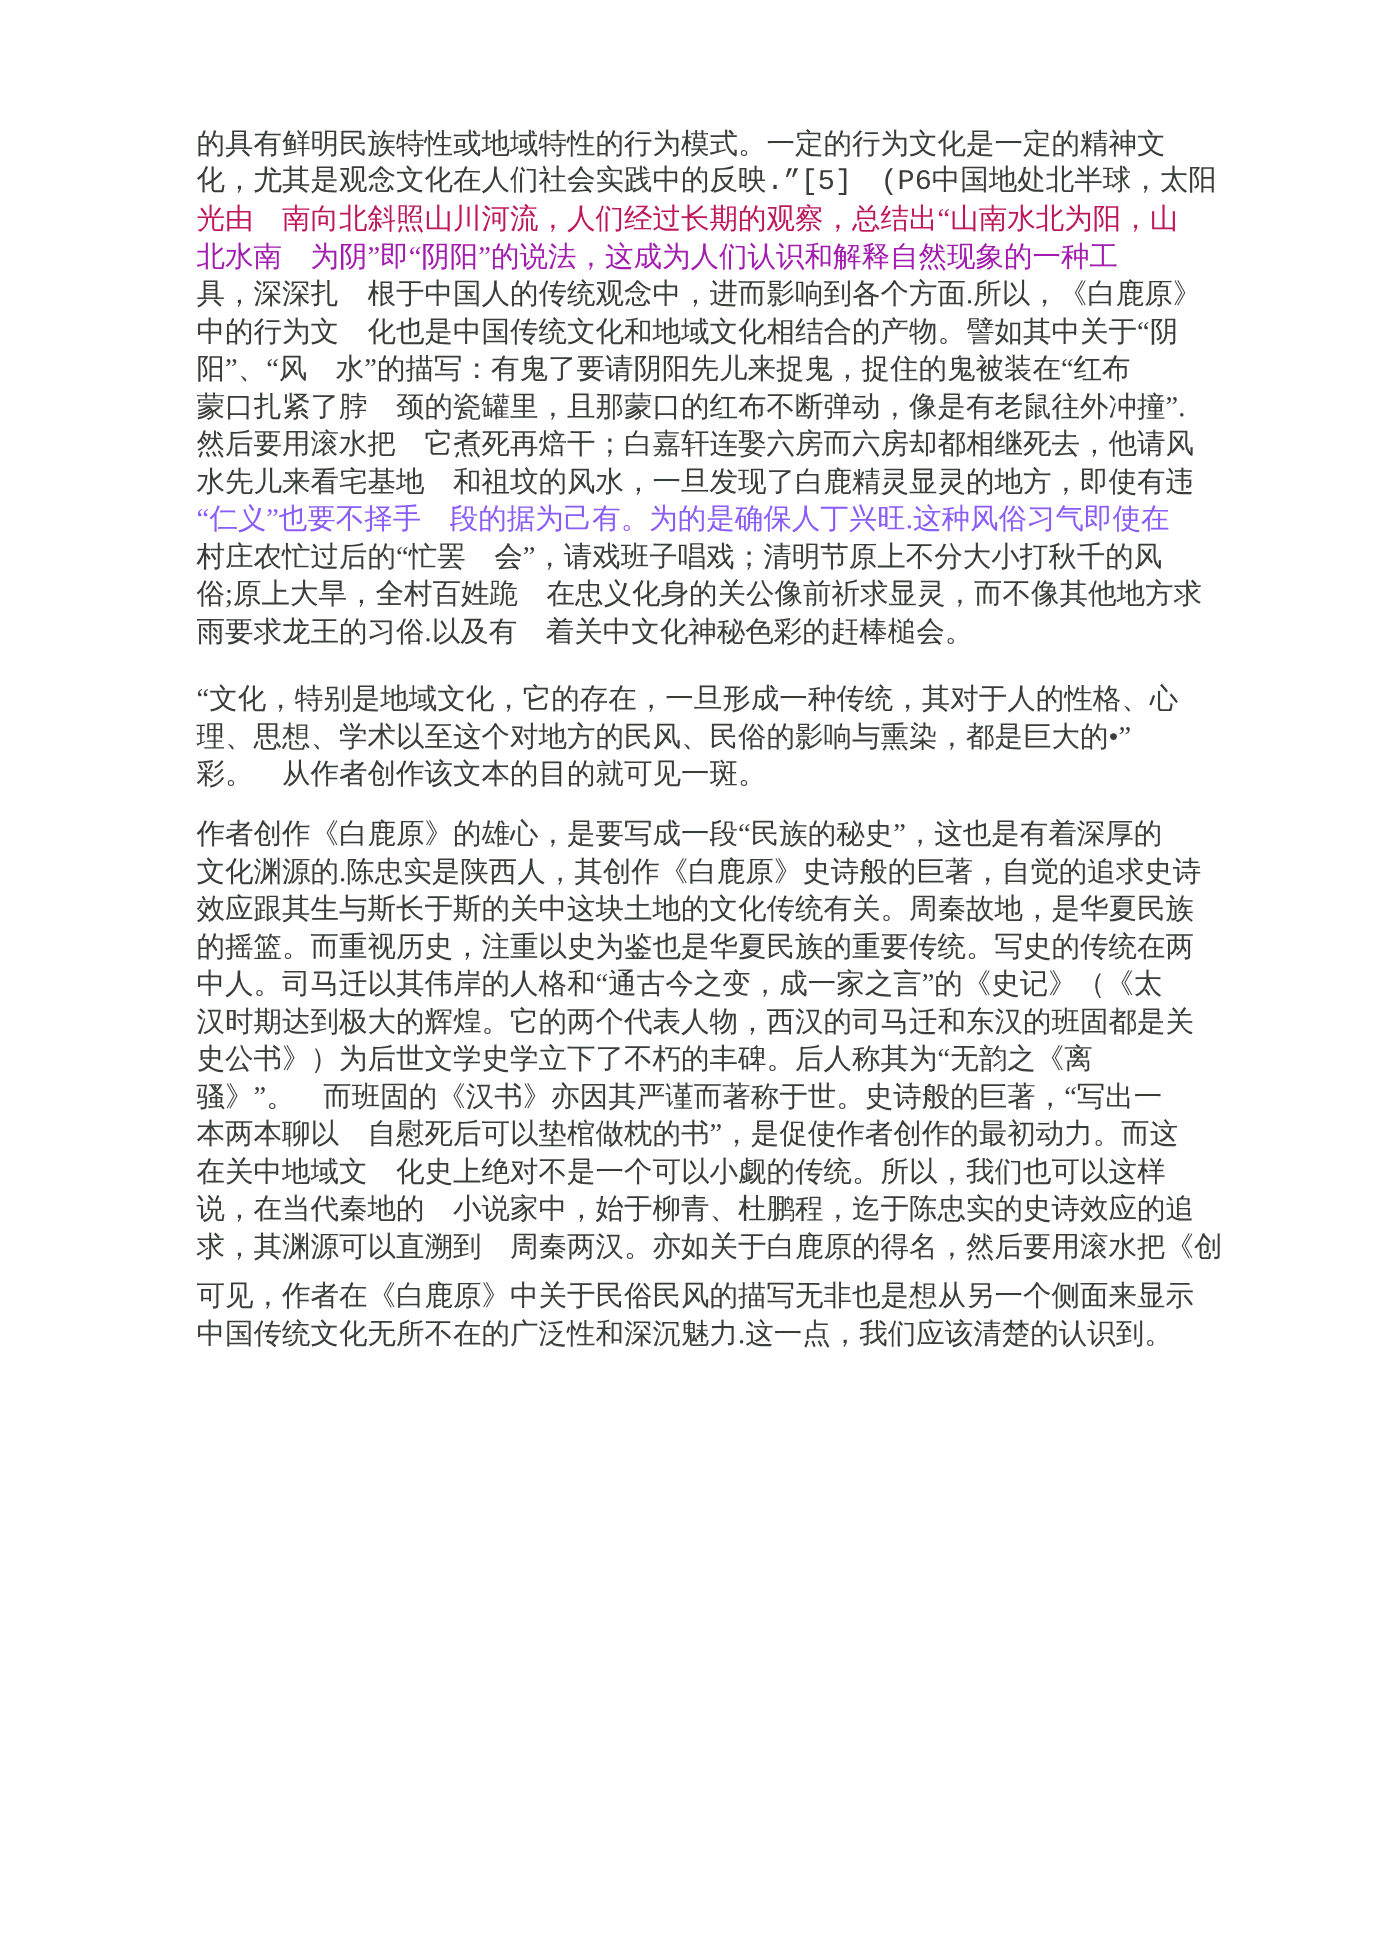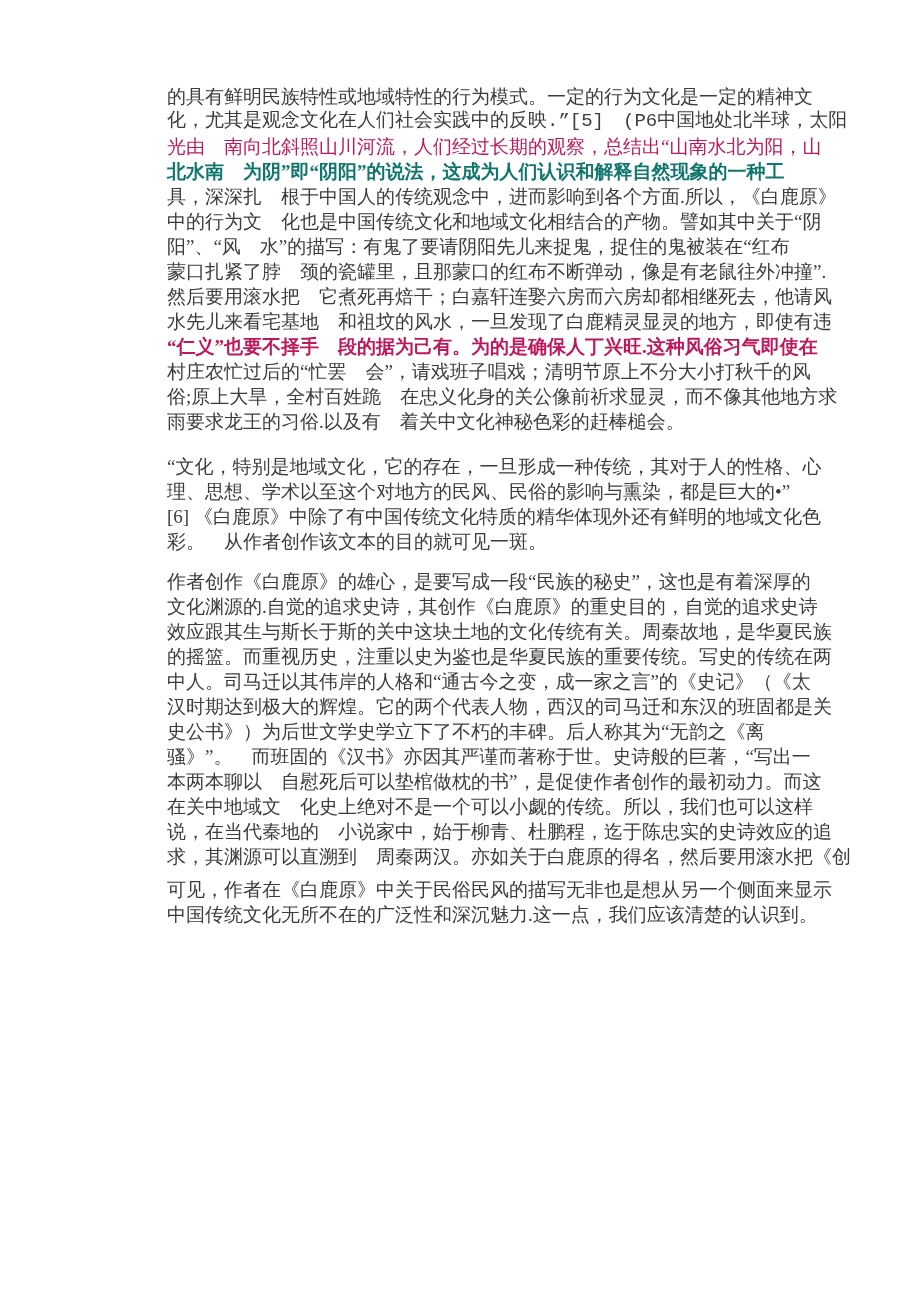--- a/index.html
+++ b/index.html
@@ -12,21 +12,20 @@
     height: 1302px;
     position: relative;
     overflow: hidden;
     font-family: "Liberation Serif", "DejaVu Serif", serif;
   }
   .doc {
     position: absolute;
     left: 131px;
     top: 84px;
     width: 672px;
-    margin-left: 36px;
   }
   .para {
     margin: 0;
     padding: 0;
   }
   .para-2 { margin-top: 20px; }
   .para-3 { margin-top: 15px; }
   .para-4 { margin-top: 8px; }
   .para-5 { margin-top: 64px; }
   .line {
@@ -40,43 +39,42 @@
 </style>
 </head>
 <body style="background: rgb(255, 255, 255);">
 
 <div class="doc">
 
   <div class="para para-1">
     <div class="line" style="color: rgb(56, 62, 56);">的具有鲜明民族特性或地域特性的行为模式。一定的行为文化是一定的精神文</div>
     <div class="line" style="color: rgb(56, 62, 56); font-family: Liberation Mono, monospace;">化，尤其是观念文化在人们社会实践中的反映.”[5]　(P6中国地处北半球，太阳</div>
     <div class="line" style="color: #be185d;">光由　南向北斜照山川河流，人们经过长期的观察，总结出“山南水北为阳，山</div>
-    <div class="line" style="color: #0f766e; font-weight: bold;">北水南　为阴”即“阴阳”的说法，这成为人们认识和解释自然现象的一种工</div>
+    <div class="line" style="color: #a21caf;">北水南　为阴”即“阴阳”的说法，这成为人们认识和解释自然现象的一种工</div>
     <div class="line" style="color: rgb(56, 62, 56);">具，深深扎　根于中国人的传统观念中，进而影响到各个方面.所以，《白鹿原》</div>
     <div class="line" style="color: rgb(56, 62, 56);">中的行为文　化也是中国传统文化和地域文化相结合的产物。譬如其中关于“阴</div>
     <div class="line" style="color: rgb(56, 62, 56);">阳”、“风　水”的描写：有鬼了要请阴阳先儿来捉鬼，捉住的鬼被装在“红布</div>
     <div class="line" style="color: rgb(56, 62, 56);">蒙口扎紧了脖　颈的瓷罐里，且那蒙口的红布不断弹动，像是有老鼠往外冲撞”.</div>
     <div class="line" style="color: rgb(56, 62, 56);">然后要用滚水把　它煮死再焙干；白嘉轩连娶六房而六房却都相继死去，他请风</div>
     <div class="line" style="color: rgb(56, 62, 56);">水先儿来看宅基地　和祖坟的风水，一旦发现了白鹿精灵显灵的地方，即使有违</div>
-    <div class="line" style="color: #be185d; font-weight: bold;">“仁义”也要不择手　段的据为己有。为的是确保人丁兴旺.这种风俗习气即使在</div>
+    <div class="line" style="color: #8b5cf6;">“仁义”也要不择手　段的据为己有。为的是确保人丁兴旺.这种风俗习气即使在</div>
     <div class="line" style="color: rgb(56, 62, 56);">村庄农忙过后的“忙罢　会”，请戏班子唱戏；清明节原上不分大小打秋千的风</div>
     <div class="line" style="color: rgb(56, 62, 56);">俗;原上大旱，全村百姓跪　在忠义化身的关公像前祈求显灵，而不像其他地方求</div>
     <div class="line" style="color: rgb(56, 62, 56);">雨要求龙王的习俗.以及有　着关中文化神秘色彩的赶棒槌会。</div>
   </div>
 
   <div class="para para-2">
     <div class="line" style="color: rgb(56, 62, 56);">“文化，特别是地域文化，它的存在，一旦形成一种传统，其对于人的性格、心</div>
     <div class="line" style="color: rgb(56, 62, 56);">理、思想、学术以至这个对地方的民风、民俗的影响与熏染，都是巨大的•”</div>
-    <div class="line" style="color: rgb(56, 62, 56);">[6] 《白鹿原》中除了有中国传统文化特质的精华体现外还有鲜明的地域文化色</div>
     <div class="line" style="color: rgb(56, 62, 56);">彩。　从作者创作该文本的目的就可见一斑。</div>
   </div>
 
   <div class="para para-3">
     <div class="line" style="color: rgb(56, 62, 56);">作者创作《白鹿原》的雄心，是要写成一段“民族的秘史”，这也是有着深厚的</div>
-    <div class="line" style="color: rgb(56, 62, 56);">文化渊源的.自觉的追求史诗，其创作《白鹿原》的重史目的，自觉的追求史诗</div>
+    <div class="line" style="color: rgb(56, 62, 56);">文化渊源的.陈忠实是陕西人，其创作《白鹿原》史诗般的巨著，自觉的追求史诗</div>
     <div class="line" style="color: rgb(56, 62, 56);">效应跟其生与斯长于斯的关中这块土地的文化传统有关。周秦故地，是华夏民族</div>
     <div class="line" style="color: rgb(56, 62, 56);">的摇篮。而重视历史，注重以史为鉴也是华夏民族的重要传统。写史的传统在两</div>
     <div class="line" style="color: rgb(56, 62, 56);">中人。司马迁以其伟岸的人格和“通古今之变，成一家之言”的《史记》（《太</div>
     <div class="line" style="color: rgb(56, 62, 56);">汉时期达到极大的辉煌。它的两个代表人物，西汉的司马迁和东汉的班固都是关</div>
     <div class="line" style="color: rgb(56, 62, 56);">史公书》）为后世文学史学立下了不朽的丰碑。后人称其为“无韵之《离</div>
     <div class="line" style="color: rgb(56, 62, 56);">骚》”。　而班固的《汉书》亦因其严谨而著称于世。史诗般的巨著，“写出一</div>
     <div class="line" style="color: rgb(56, 62, 56);">本两本聊以　自慰死后可以垫棺做枕的书”，是促使作者创作的最初动力。而这</div>
     <div class="line" style="color: rgb(56, 62, 56);">在关中地域文　化史上绝对不是一个可以小觑的传统。所以，我们也可以这样</div>
     <div class="line" style="color: rgb(56, 62, 56);">说，在当代秦地的　小说家中，始于柳青、杜鹏程，迄于陈忠实的史诗效应的追</div>
     <div class="line" style="color: rgb(56, 62, 56);">求，其渊源可以直溯到　周秦两汉。亦如关于白鹿原的得名，然后要用滚水把《创</div>

